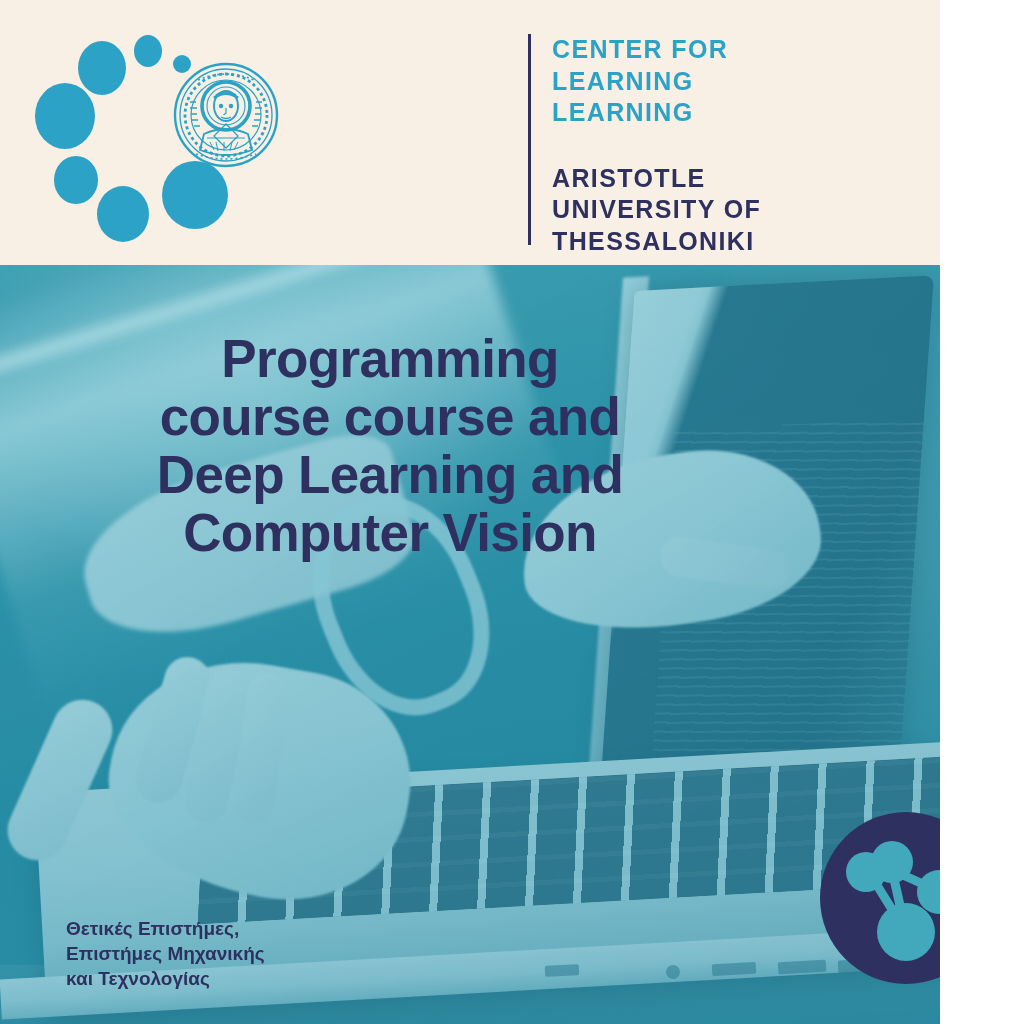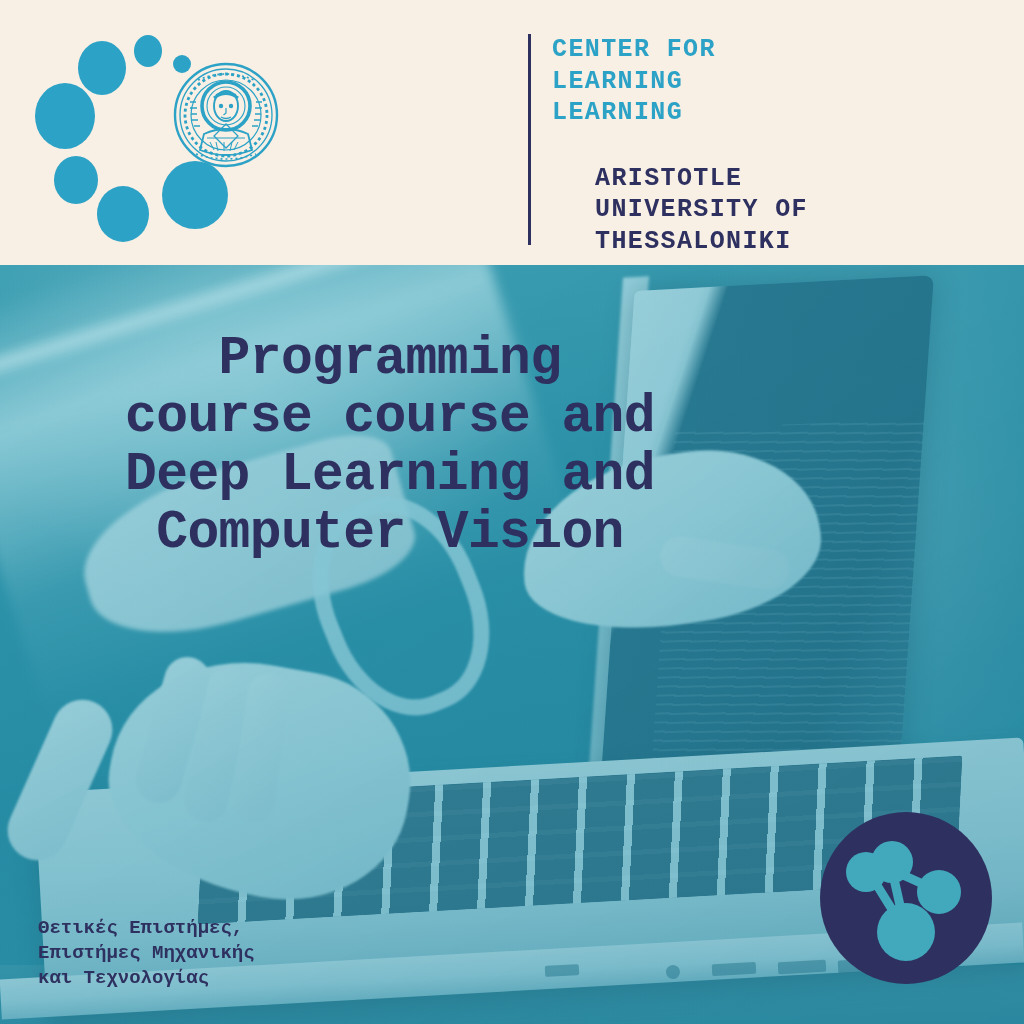--- a/index.html
+++ b/index.html
@@ -5,25 +5,24 @@
   html, body {
     margin: 0;
     padding: 0;
     background: #ffffff;
   }
   body {
     font-family: "Liberation Sans", sans-serif;
   }
   .poster {
     position: relative;
-    width: 1024px;
+    width: 940px;
     height: 1024px;
     overflow: hidden;
     background: #a3a3a3;
-    font-family: Liberation Mono, monospace;
   }
 
   
   .header {
     position: absolute;
     left: 0; top: 0;
     width: 1024px;
     height: 265px;
     background: #f8efe5;
     z-index: 5;
@@ -56,21 +55,21 @@
     top: 34px;
     width: 430px;
   }
   .header-text .line {
     font-weight: bold;
     letter-spacing: 0.055em;
     line-height: 1.26;
     white-space: nowrap;
   }
   .ht-teal { color: #2ba2c6; font-size: 25px; }
-  .ht-navy { color: #2e3160; font-size: 25px; margin-left: 43px; }
+  .ht-navy { color: #2e3160; font-size: 25px; }
   .ht-gap { height: 34px; }
 
   
   .photo {
     position: absolute;
     left: 0;
     top: 265px;
     width: 1024px;
     height: 759px;
     overflow: hidden;
@@ -277,21 +276,21 @@
   .greek {
     position: absolute;
     left: 38px;
     top: 916px;
     z-index: 20;
     color: #2e3160;
     font-size: 19px;
     font-weight: bold;
     line-height: 25px;
   }
-  .greek .gline { white-space: nowrap; }
+  .greek .gline { white-space: nowrap; margin-left: 28px; }
 
   
   .badge {
     position: absolute;
     left: 820px;
     top: 812px;
     width: 172px;
     height: 172px;
     border-radius: 50%;
     background: #2e3160;

